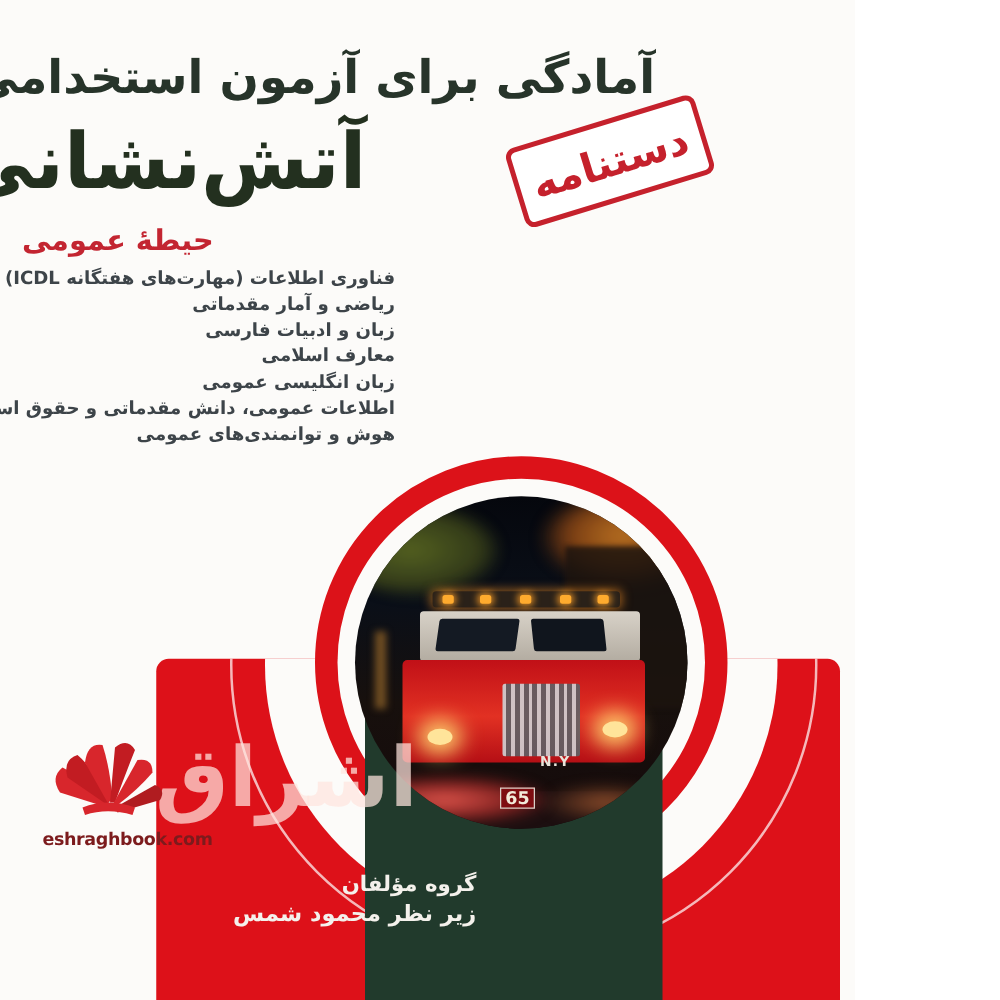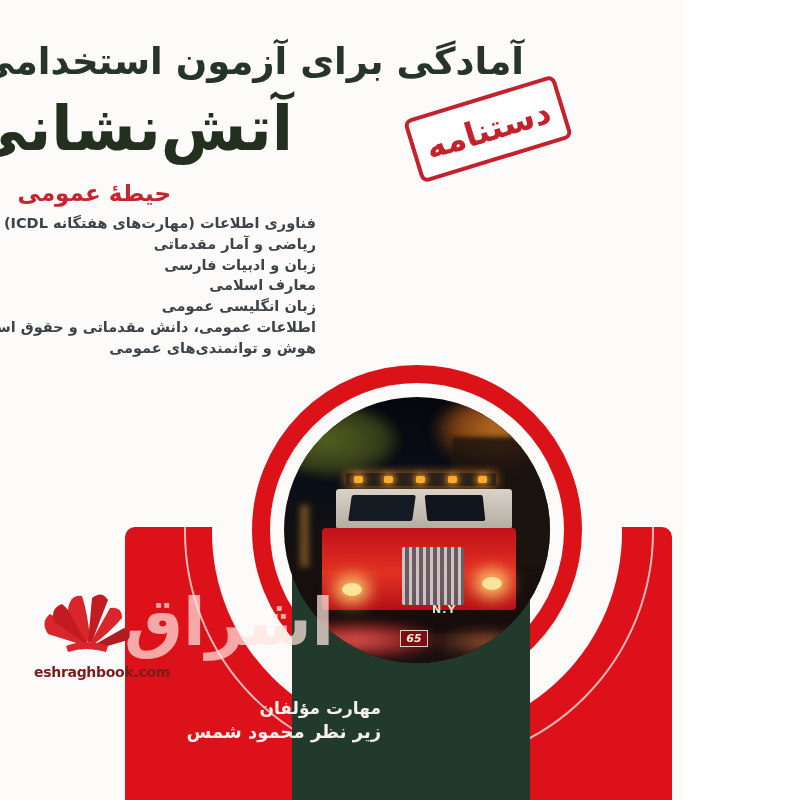--- a/index.html
+++ b/index.html
@@ -58,21 +58,21 @@
   .windshield2{left:142px;top:98px;width:58px;height:26px;background:#10151d;transform:skewX(6deg);border-radius:2px;}
   .truck-body{left:38px;top:131px;width:194px;height:82px;border-radius:4px;
     background:linear-gradient(180deg,#c11017 0%,#e23123 55%,#b50f15 100%);}
   .grille{left:118px;top:150px;width:62px;height:58px;
     background:repeating-linear-gradient(90deg,#cfd3d6 0 3px,#5d6166 3px 7px);opacity:.9;border-radius:2px;}
   .headlight{width:20px;height:13px;border-radius:50%;background:#ffe49a;
     box-shadow:0 0 16px 8px rgba(255,210,110,.9);}
   .hl-left{left:58px;top:186px;} .hl-right{left:198px;top:180px;}
   .ny-mark{left:148px;top:206px;font-size:11px;font-weight:bold;color:#e8e4da;letter-spacing:1px;text-align:center;}
   .plate{left:116px;top:233px;width:26px;height:15px;background:#7e0c10;border:1px solid #d8d2c8;
-    display:flex;align-items:center;justify-content:center;font-size:11px;font-weight:bold;color:#f2ead9;font-style:italic;}
+    display:flex;align-items:center;justify-content:center;font-size:14px;font-weight:bold;color:#f2ead9;}
   .road{left:0;top:236px;width:266px;height:30px;background:#1c0f10;}
   .reflection{left:4px;top:224px;width:150px;height:38px;border-radius:50%;
     background:radial-gradient(ellipse at 45% 50%, rgba(236,90,80,.95) 0%, rgba(170,40,38,.7) 50%, transparent 78%);filter:blur(5px);}
   .reflection2{left:150px;top:230px;width:100px;height:30px;border-radius:50%;
     background:radial-gradient(ellipse, rgba(220,120,60,.6) 0%, transparent 75%);filter:blur(5px);}
 
   
   .authors{position:absolute;right:303px;top:697px;direction:rtl;text-align:right;color:#f4f1ec;}
   .authors .a1{font-size:17px;font-weight:bold;line-height:23px;}
   .authors .a2{font-size:18px;font-weight:bold;line-height:23px;}
@@ -140,21 +140,21 @@
     <div class="headlight hl-left"></div>
     <div class="headlight hl-right"></div>
     <div class="ny-mark">N.Y</div>
     <div class="road"></div>
     <div class="reflection"></div>
     <div class="reflection2"></div>
     <div class="plate">65</div>
   </div>
 
   <div class="authors">
-    <div class="a1">مهارت مؤلفان</div>
+    <div class="a1">گروه مؤلفان</div>
     <div class="a2">زیر نظر محمود شمس</div>
   </div>
 
   <div class="brand-big">اشراق</div>
 
   <div class="logo">
     <svg width="100" height="72" viewBox="0 0 100 72">
       <path d="M50 62 L12 50 Q4 38 14 30 Q26 36 50 58 Z" fill="#d8262c"></path>
       <path d="M50 60 L18 38 Q14 24 26 20 Q38 30 52 56 Z" fill="#c21c22"></path>
       <path d="M50 58 L32 26 Q34 10 46 12 Q52 30 54 56 Z" fill="#d8262c"></path>

